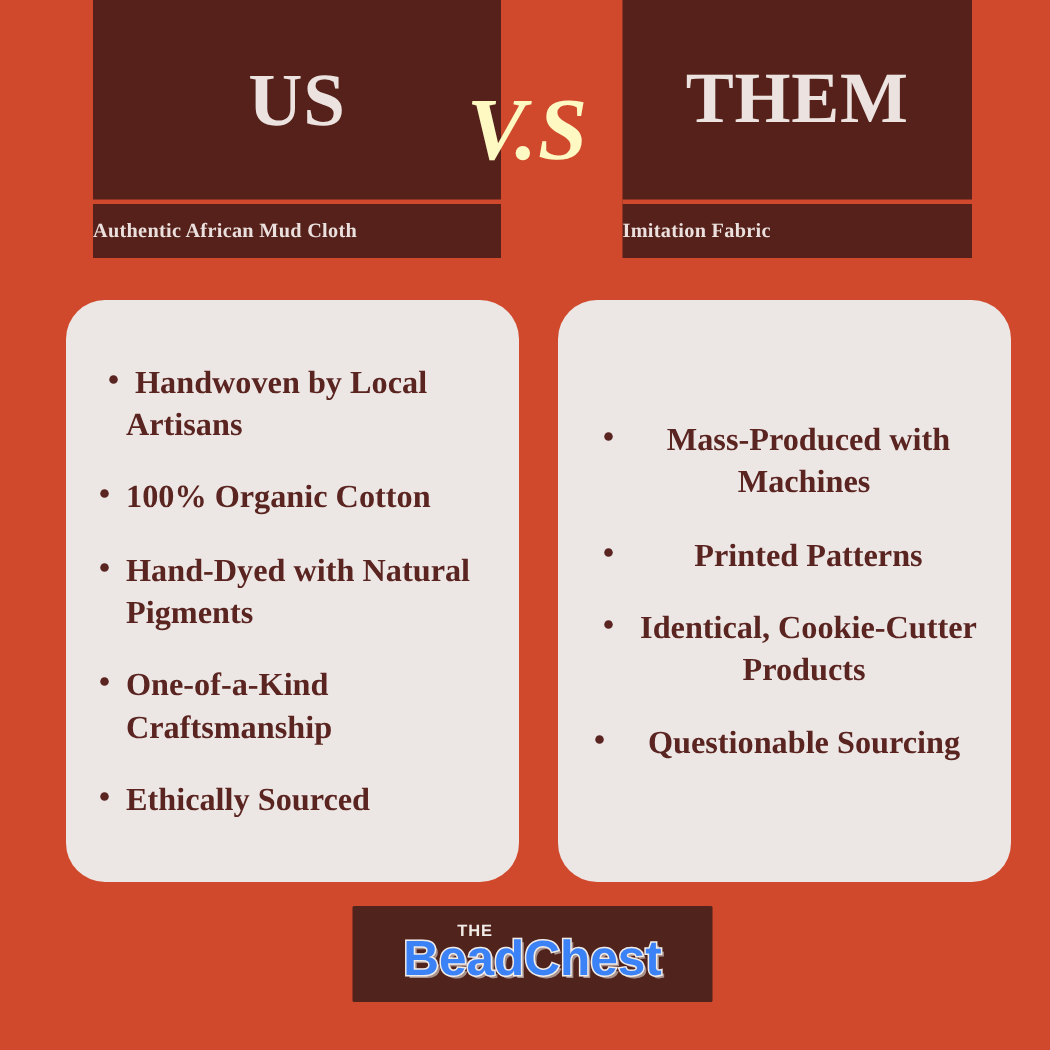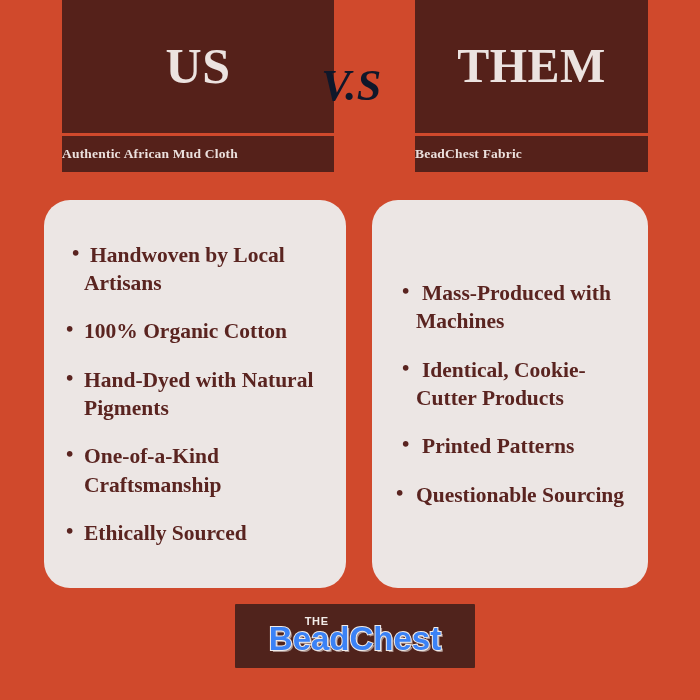--- a/index.html
+++ b/index.html
@@ -82,43 +82,43 @@
     position: absolute;
     left: 288px;
     top: 0;
     width: 127px;
     height: 172px;
     display: flex;
     align-items: center;
     justify-content: center;
   }
   .vs-text {
-    color: #0f172a;
+    color: #fef9c3;
     font-style: italic;
     font-weight: 700;
-    font-size: 44px;
+    font-size: 59px;
     line-height: 1;
     letter-spacing: 0.5px;
   }
 
   
   .card {
     position: absolute;
     top: 200px;
     height: 388px;
     background: #ece6e4;
     border-radius: 26px;
     box-sizing: border-box;
     padding: 26px 18px 26px 22px;
     display: flex;
     flex-direction: column;
     justify-content: center;
   }
   .card.left  { left: 44px;  width: 302px; }
-  .card.right { left: 372px; width: 276px; }
+  .card.right { left: 372px; width: 302px; text-align: center; }
 
   ul.bullets {
     list-style: none;
     margin: 0;
     padding: 0;
     width: 100%;
   }
 
   ul.bullets li {
     position: relative;
@@ -216,41 +216,41 @@
     <div class="vs-badge">
       <span class="vs-text">V.S</span>
     </div>
 
     <div class="header-panel right">
       <div class="header-title-area">
         <span class="header-title">THEM</span>
       </div>
       <div class="header-rule"></div>
       <div class="header-sub-area">
-        <span class="header-sub">BeadChest Fabric</span>
+        <span class="header-sub">Imitation Fabric</span>
       </div>
     </div>
 
   </div>
 
   <div class="card left">
     <ul class="bullets">
       <li class="spaced">Handwoven by Local Artisans</li>
       <li>100% Organic Cotton</li>
       <li>Hand-Dyed with Natural Pigments</li>
       <li>One-of-a-Kind Craftsmanship</li>
       <li>Ethically Sourced</li>
     </ul>
   </div>
 
   <div class="card right">
     <ul class="bullets">
       <li class="spaced">Mass-Produced with Machines</li>
+      <li class="spaced">Printed Patterns</li>
       <li class="spaced">Identical, Cookie-Cutter Products</li>
-      <li class="spaced">Printed Patterns</li>
       <li>Questionable Sourcing</li>
     </ul>
   </div>
 
   <div class="brand">
     <div class="brand-lockup">
       <span class="brand-the">THE</span>
       <span class="brand-word">BeadChest</span>
     </div>
   </div>

